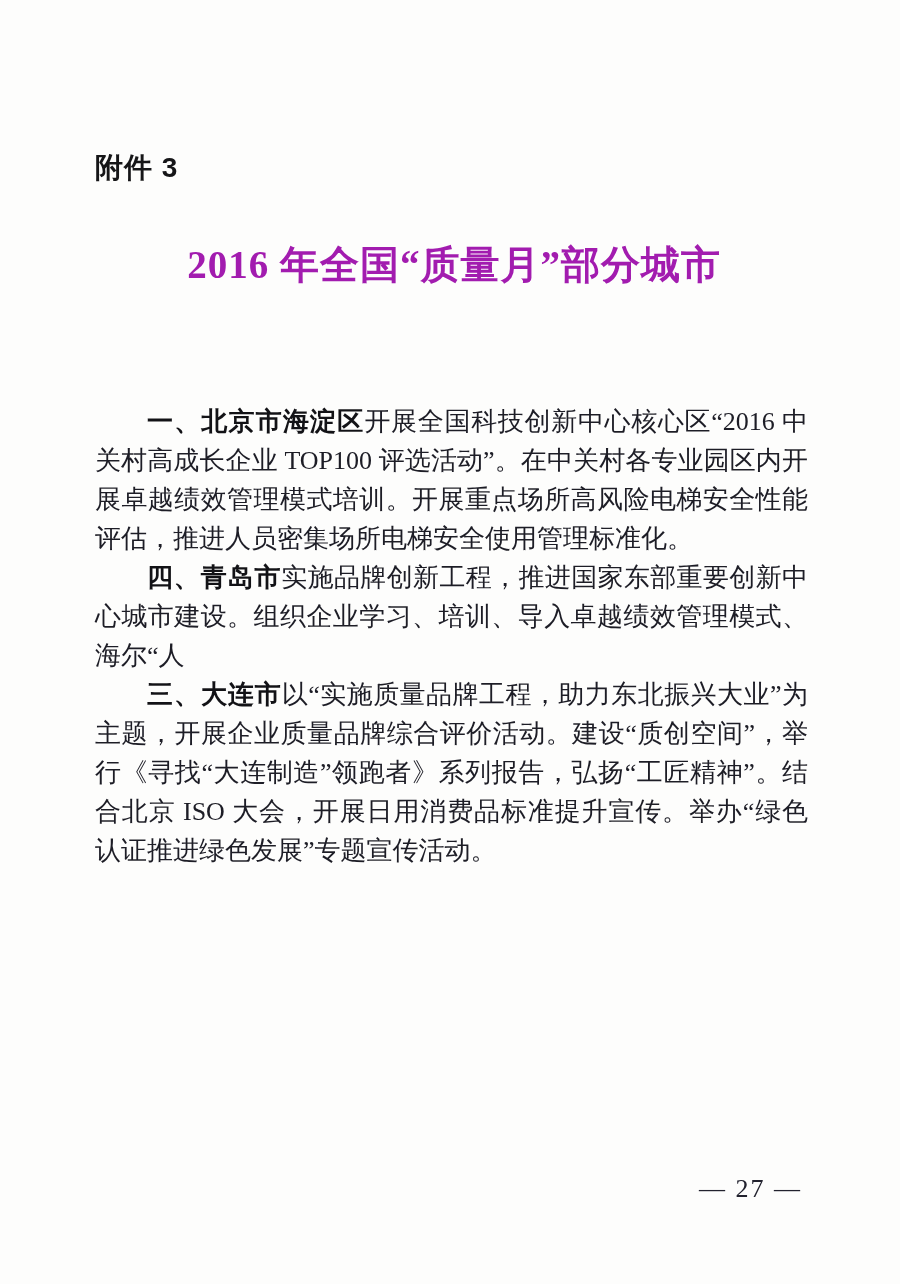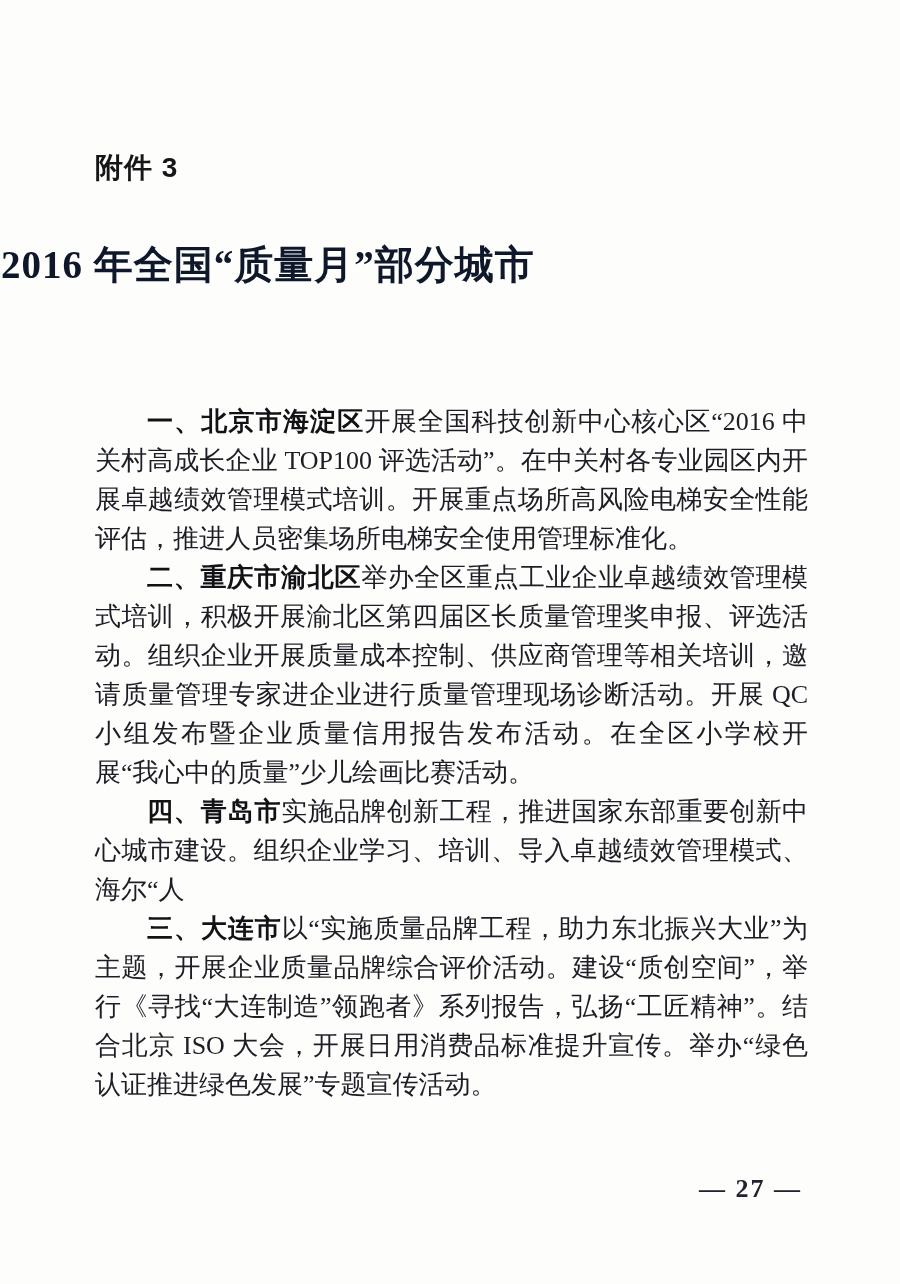--- a/index.html
+++ b/index.html
@@ -23,29 +23,29 @@
     top: 150px;
     font-family: "Liberation Sans", sans-serif;
     font-weight: 700;
     font-size: 28px;
     line-height: 36px;
     color: #161618;
     letter-spacing: 1px;
   }
   .doc-title {
     position: absolute;
-    left: 1px;
+    left: 8px;
     right: 0;
     top: 236px;
-    text-align: left;
+    text-align: center;
     font-family: "Liberation Serif", serif;
     font-weight: 700;
     font-size: 39px;
     line-height: 57px;
-    color: #0f172a;
+    color: #a21caf;
     letter-spacing: 1px;
   }
   .body-text {
     position: absolute;
     left: 95px;
     width: 713px;
     top: 402px;
     font-size: 26px;
     line-height: 39px;
     text-align: justify;
@@ -63,42 +63,38 @@
     letter-spacing: 0.5px;
   }
   .page-number {
     position: absolute;
     right: 98px;
     top: 1172px;
     font-size: 26px;
     line-height: 34px;
     color: #22222e;
     letter-spacing: 2px;
-    font-weight: bold;
   }
 </style>
 </head>
 <body>
 
 <div class="page">
 
   <div class="attachment-label">附件 3</div>
 
   <div class="doc-title">
     <div>2016 年全国“质量月”部分城市</div>
   </div>
 
   <div class="body-text">
     <p>
       <span class="para-lead">一、北京市海淀区</span><span>开展全国科技创新中心核心区“2016 中关村高成长企业 TOP100 评选活动”。在中关村各专业园区内开展卓越绩效管理模式培训。开展重点场所高风险电梯安全性能评估，推进人员密集场所电梯安全使用管理标准化。</span>
     </p>
     <p>
-      <span class="para-lead">二、重庆市渝北区</span><span>举办全区重点工业企业卓越绩效管理模式培训，积极开展渝北区第四届区长质量管理奖申报、评选活动。组织企业开展质量成本控制、供应商管理等相关培训，邀请质量管理专家进企业进行质量管理现场诊断活动。开展 QC 小组发布暨企业质量信用报告发布活动。在全区小学校开展“我心中的质量”少儿绘画比赛活动。</span>
-    </p>
-    <p>
       <span class="para-lead">四、青岛市</span><span>实施品牌创新工程，推进国家东部重要创新中心城市建设。组织企业学习、培训、导入卓越绩效管理模式、海尔“人</span>
     </p>
     <p>
       <span class="para-lead">三、大连市</span><span>以“实施质量品牌工程，助力东北振兴大业”为主题，开展企业质量品牌综合评价活动。建设“质创空间”，举行《寻找“大连制造”领跑者》系列报告，弘扬“工匠精神”。结合北京 ISO 大会，开展日用消费品标准提升宣传。举办“绿色认证推进绿色发展”专题宣传活动。</span>
     </p>
   </div>
 
   <div class="page-number">— 27 —</div>
 
 </div>

